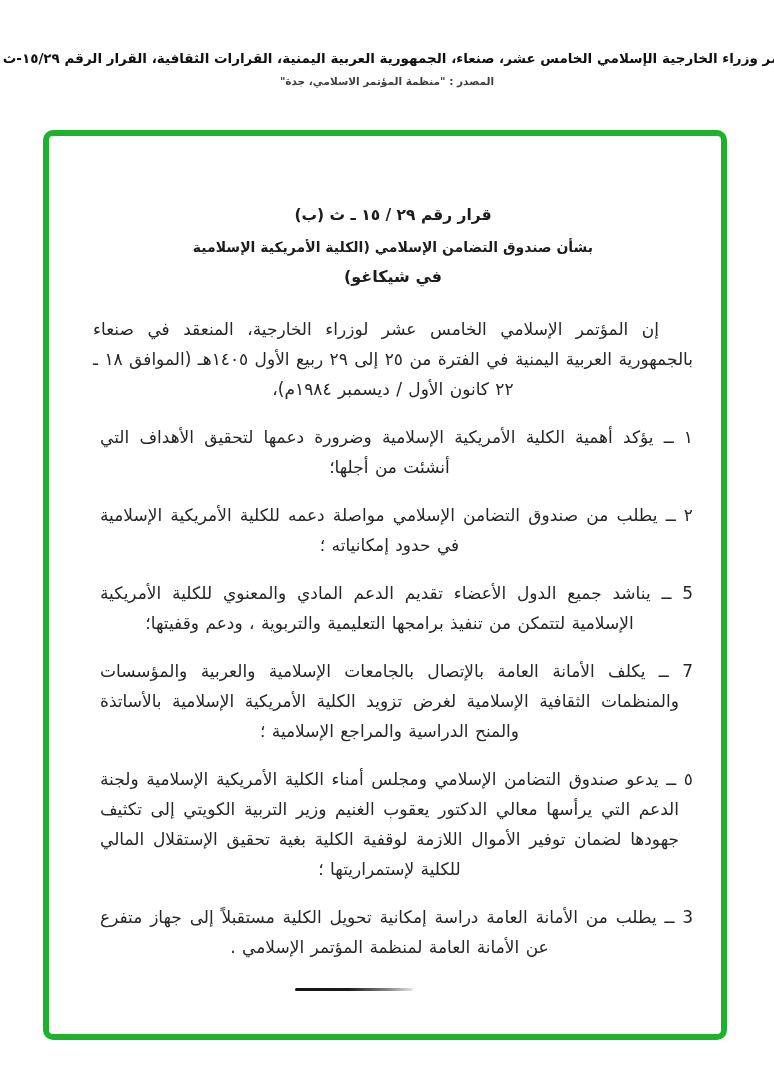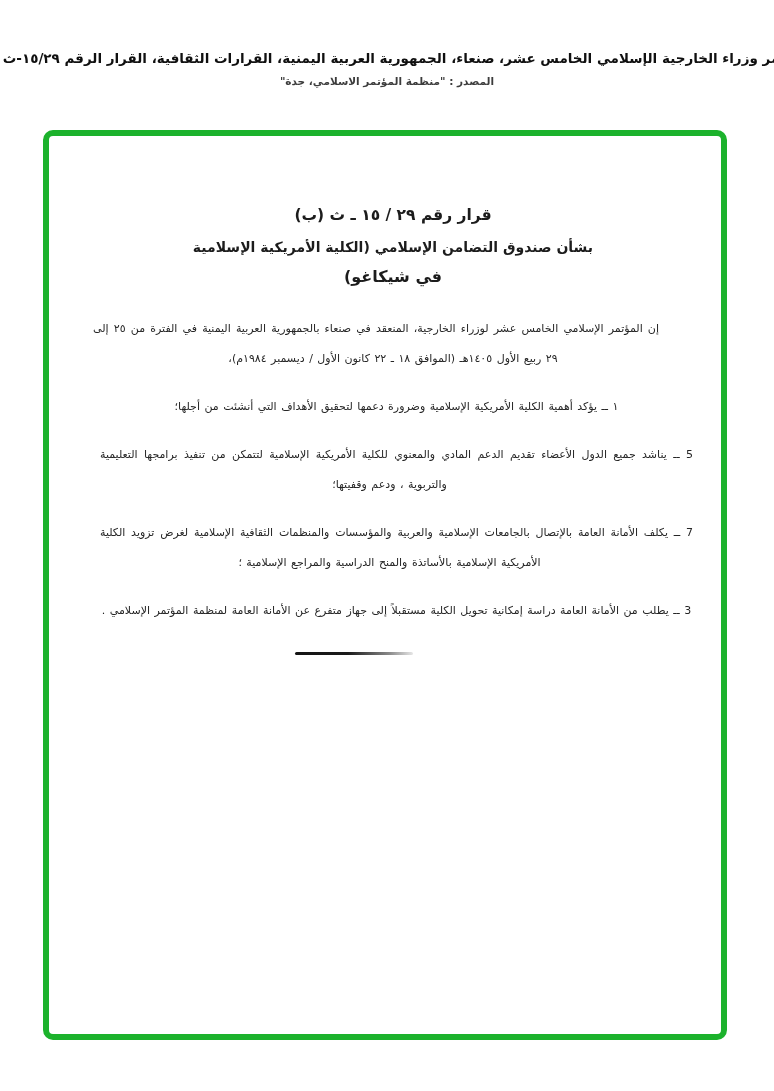--- a/index.html
+++ b/index.html
@@ -62,21 +62,21 @@
   .title {
     text-align: center;
     font-weight: bold;
     color: #1c1c1c;
     margin-bottom: 28px;
   }
   .title .t1 { font-size: 15.5px; margin-bottom: 11px; }
   .title .t2 { font-size: 14px;   margin-bottom: 8px; line-height: 24px; }
   .title .t3 { font-size: 16px; }
   .para {
-    font-size: 11px;
+    font-size: 17px;
     line-height: 30px;
     text-align: justify;
     text-align-last: center;
     margin: 0 0 18px 0;
     word-spacing: 1px;
   }
   .p-indent { text-indent: 34px; }
   .item {
     padding-right: 14px;
     text-indent: -14px;
@@ -106,20 +106,22 @@
 
     <div class="title">
       <div class="t1">قرار رقم ٢٩ / ١٥ ـ ث (ب)</div>
       <div class="t2">بشأن صندوق التضامن الإسلامي (الكلية الأمريكية الإسلامية</div>
       <div class="t3">في شيكاغو)</div>
     </div>
 
     <p class="para p-indent">إن المؤتمر الإسلامي الخامس عشر لوزراء الخارجية، المنعقد في صنعاء بالجمهورية العربية اليمنية في الفترة من ٢٥ إلى ٢٩ ربيع الأول ١٤٠٥هـ (الموافق ١٨ ـ ٢٢ كانون الأول / ديسمبر ١٩٨٤م)،</p>
 
     <p class="para item">١ ــ يؤكد أهمية الكلية الأمريكية الإسلامية وضرورة دعمها لتحقيق الأهداف التي أنشئت من أجلها؛</p>
+    <p class="para item">٢ ــ يطلب من صندوق التضامن الإسلامي مواصلة دعمه للكلية الأمريكية الإسلامية في حدود إمكانياته ؛</p>
     <p class="para item">5 ــ يناشد جميع الدول الأعضاء تقديم الدعم المادي والمعنوي للكلية الأمريكية الإسلامية لتتمكن من تنفيذ برامجها التعليمية والتربوية ، ودعم وقفيتها؛</p>
     <p class="para item">7 ــ يكلف الأمانة العامة بالإتصال بالجامعات الإسلامية والعربية والمؤسسات والمنظمات الثقافية الإسلامية لغرض تزويد الكلية الأمريكية الإسلامية بالأساتذة والمنح الدراسية والمراجع الإسلامية ؛</p>
+    <p class="para item">٥ ــ يدعو صندوق التضامن الإسلامي ومجلس أمناء الكلية الأمريكية الإسلامية ولجنة الدعم التي يرأسها معالي الدكتور يعقوب الغنيم وزير التربية الكويتي إلى تكثيف جهودها لضمان توفير الأموال اللازمة لوقفية الكلية بغية تحقيق الإستقلال المالي للكلية لإستمراريتها ؛</p>
     <p class="para item">3 ــ يطلب من الأمانة العامة دراسة إمكانية تحويل الكلية مستقبلاً إلى جهاز متفرع عن الأمانة العامة لمنظمة المؤتمر الإسلامي .</p>
 
     <div class="rule"></div>
 
   </div>
 </div>
 
 </body></html>

